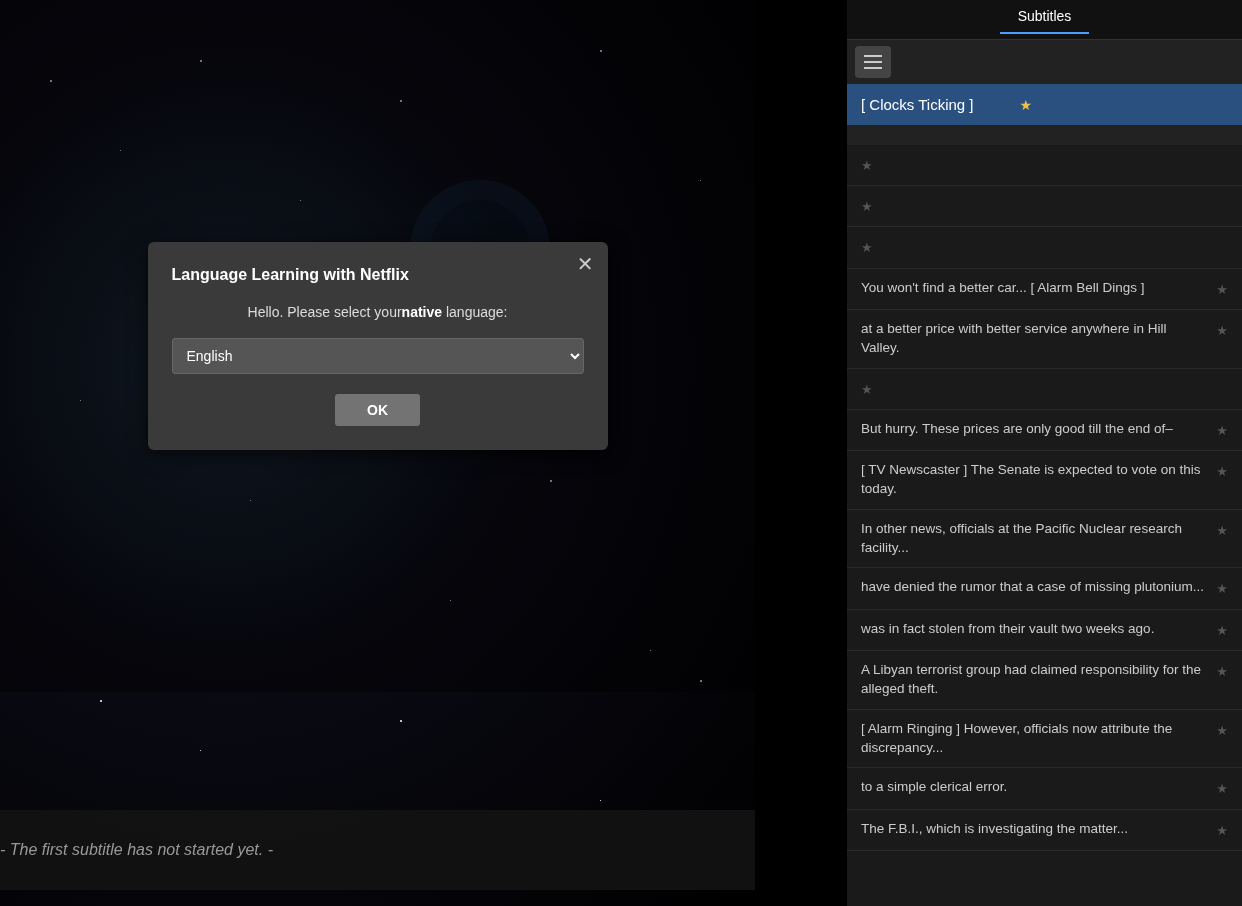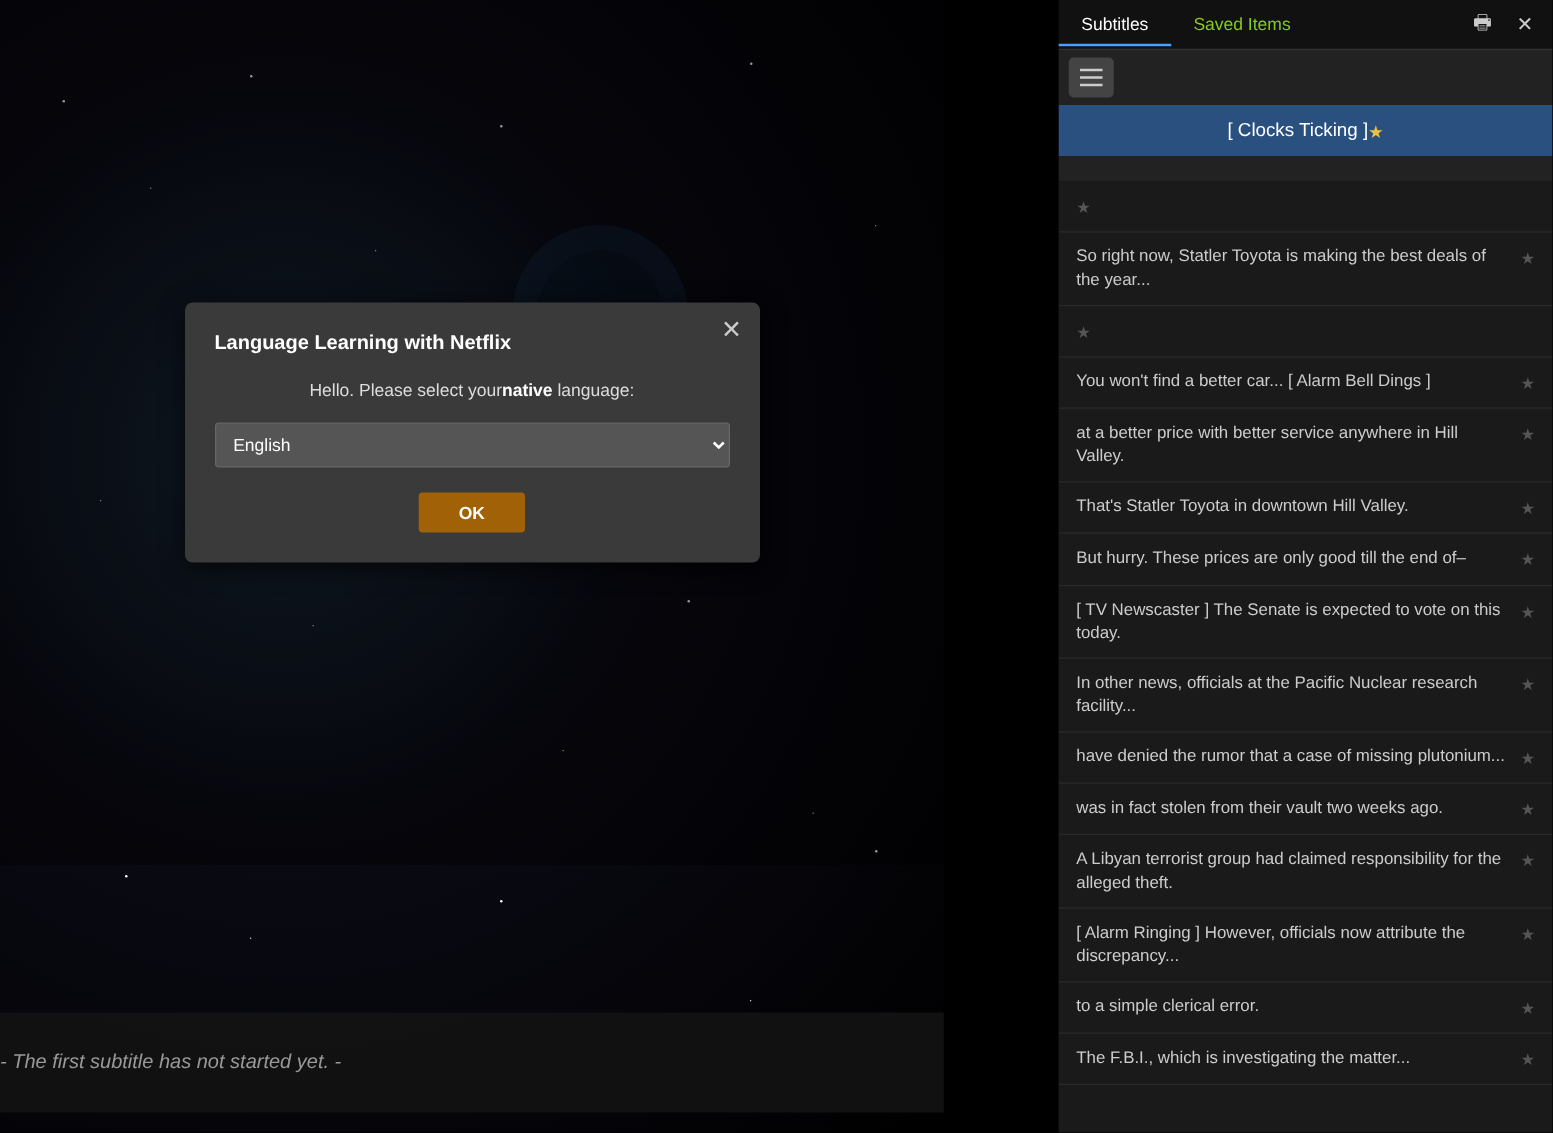--- a/index.html
+++ b/index.html
@@ -89,20 +89,21 @@
     }
 
     
     .panel-header {
       display: flex;
       align-items: center;
       background: #111;
       border-bottom: 1px solid #333;
       height: 40px;
       flex-shrink: 0;
+      flex-direction: column;
     }
     .tab {
       padding: 8px 18px;
       font-size: 14px;
       cursor: pointer;
       color: #84cc16;
       border-bottom: 2px solid transparent;
     }
     .tab.active {
       color: #fff;
@@ -156,22 +157,23 @@
 
     
     .active-subtitle {
       background: #2a5080;
       color: #fff;
       padding: 12px 14px;
       font-size: 15px;
       font-weight: 500;
       display: flex;
       align-items: center;
-      justify-content: center;
+      justify-content: flex-start;
       flex-shrink: 0;
+      gap: 46px;
     }
     .star-icon {
       color: #aaa;
       font-size: 14px;
       cursor: pointer;
     }
     .star-icon.filled {
       color: #f0c040;
     }
 
@@ -272,21 +274,21 @@
       appearance: auto;
     }
     .dialog-select option {
       background: #555;
       color: #fff;
     }
     .dialog-ok-btn {
       display: block;
       margin: 0 auto;
       padding: 8px 32px;
-      background: #a16207;
+      background: #737373;
       color: #fff;
       border: none;
       border-radius: 3px;
       font-size: 14px;
       font-weight: bold;
       cursor: pointer;
     }
   </style>
 </head>
 <body>
@@ -355,36 +357,34 @@
   </div>
 
   <div class="panel-spacer"></div>
 
   <div class="subtitle-list">
 
   <div class="subtitle-row">
         <span class="row-star">★</span>
       </div>
       <div class="subtitle-row">
-        <span class="row-text">So right now, Statler Toyota is making the best deals of the year...</span>
         <span class="row-star">★</span>
       </div>
       <div class="subtitle-row">
         <span class="row-star">★</span>
       </div>
       <div class="subtitle-row">
         <span class="row-text">You won't find a better car... [ Alarm Bell Dings ]</span>
         <span class="row-star">★</span>
       </div>
       <div class="subtitle-row">
         <span class="row-text">at a better price with better service anywhere in Hill Valley.</span>
         <span class="row-star">★</span>
       </div>
       <div class="subtitle-row">
-        <span class="row-text">That's Statler Toyota in downtown Hill Valley.</span>
         <span class="row-star">★</span>
       </div>
       <div class="subtitle-row">
         <span class="row-text">But hurry. These prices are only good till the end of–</span>
         <span class="row-star">★</span>
       </div>
       <div class="subtitle-row">
         <span class="row-text">[ TV Newscaster ] The Senate is expected to vote on this today.</span>
         <span class="row-star">★</span>
       </div>

